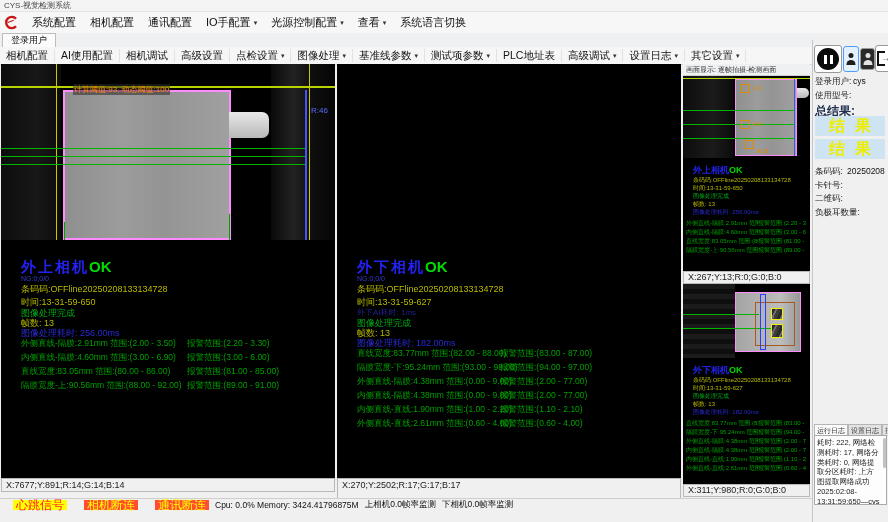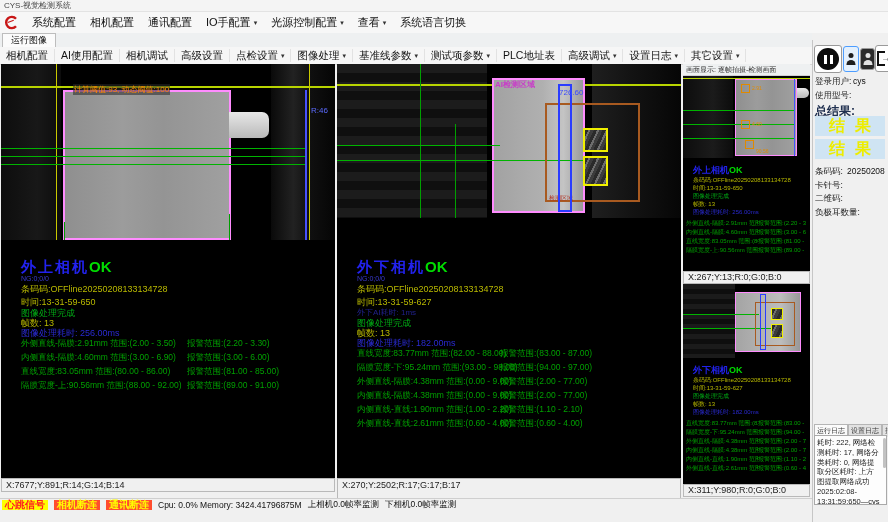--- a/index.html
+++ b/index.html
@@ -87,21 +87,21 @@
     font-size:16px;font-weight:bold;color:#eded00;letter-spacing:10px;text-indent:10px;overflow:hidden;}
   .logtabs{position:absolute;display:flex;}
   .logtab{font-size:7px;color:#333;background:#e2e2e2;border:1px solid #b5b5b5;border-bottom:none;padding:1px 2px;white-space:nowrap;}
   .logtab.sel{background:#fbfbfb;}
   .logbox{position:absolute;background:#fdfdfd;border:1px solid #a9a9a9;font-size:7.5px;color:#222;line-height:1.3;
     padding:2px 5px 2px 2px;box-sizing:border-box;overflow:hidden;}
   .logscroll{position:absolute;width:3px;background:#c2c2c2;border-radius:2px;}
   
   .statusbar{left:0;top:498px;width:812px;height:13px;background:#f0f0f0;border-top:1px solid #cfcfcf;
     display:flex;align-items:center;gap:6px;padding-left:2px;box-sizing:border-box;}
-  .badge{font-size:10px;font-weight:bold;padding:0 3px;line-height:10px;white-space:nowrap;}
+  .badge{font-size:12px;font-weight:normal;padding:0 3px;line-height:10px;white-space:nowrap;margin-left:11px;}
   .badge.hb{background:#ffff00;color:#ff2020;}
   .badge.err{background:#ff4d2e;color:#ffff00;}
   .sbtext{font-size:8.5px;color:#111;white-space:nowrap;}
   .smallheader{left:683px;top:64px;width:127px;height:12px;background:#eef0f1;border-bottom:1px solid #d0d0d0;
     font-size:7px;color:#333;line-height:12px;padding-left:3px;box-sizing:border-box;white-space:nowrap;overflow:hidden;}
 </style>
 </head>
 <body>
 
 <div class="abs titlebar">
@@ -133,21 +133,21 @@
   <span class="mi">
       <span>查看</span>
       <span class="arr">▾</span>
     </span>
   <span class="mi">
       <span>系统语言切换</span>
     </span>
 </div>
 
 <div class="abs tabrow">
-  <div class="tab">运行图像</div>
+  <div class="tab">登录用户</div>
 </div>
 
 <div class="abs toolbar">
   <span class="ti">
       <span>相机配置</span>
     </span>
   <span class="ti">
       <span>AI使用配置</span>
     </span>
   <span class="ti">
@@ -217,37 +217,20 @@
   <div class="yline" style="left:20px;top:253px;">帧数: 13</div>
   <div class="bline" style="left:20px;top:263px;">图像处理耗时: 256.00ms</div>
   <div class="mrow" style="left:20px;top:274px;"><span>外侧直线-隔膜:2.91mm 范围:(2.00 - 3.50)</span><span class="alarm" style="left:166px;">报警范围:(2.20 - 3.30)</span></div>
   <div class="mrow" style="left:20px;top:288px;"><span>内侧直线-隔膜:4.60mm 范围:(3.00 - 6.90)</span><span class="alarm" style="left:166px;">报警范围:(3.00 - 6.00)</span></div>
   <div class="mrow" style="left:20px;top:302px;"><span>直线宽度:83.05mm 范围:(80.00 - 86.00)</span><span class="alarm" style="left:166px;">报警范围:(81.00 - 85.00)</span></div>
   <div class="mrow" style="left:20px;top:316px;"><span>隔膜宽度-上:90.56mm 范围:(88.00 - 92.00)</span><span class="alarm" style="left:166px;">报警范围:(89.00 - 91.00)</span></div>
 </div>
 <div class="abs coordstrip" style="left:1px;top:478px;width:334px;height:14px;">X:7677;Y:891;R:14;G:14;B:14</div>
 
 <div class="abs view" style="left:337px;top:64px;width:344px;height:414px;">
-  <div class="imgarea" style="width:344px;height:154px;">
-    <div class="band" style="left:0;top:0;width:150px;height:154px;background:repeating-linear-gradient(180deg,#1c1c1c 0 9px,#0f0f0f 9px 18px);"></div>
-    <div class="band" style="left:255px;top:0;width:89px;height:154px;background:linear-gradient(90deg,#1f1f1f,#141414 40%,#060606);"></div>
-    <div class="ylwgreen" style="left:0;top:20px;width:344px;"></div>
-    <div class="greenvline" style="left:83px;top:0;height:154px;"></div>
-    <div class="greenvline" style="left:118px;top:60px;height:94px;"></div>
-    <div class="pinkrect" style="left:155px;top:14px;width:93px;height:135px;background:linear-gradient(90deg,#a2a2a2,#b0b0b0 55%,#c4c4c4 78%,#9a9a9a);"></div>
-    <div class="greenline" style="left:0;top:81px;width:163px;"></div>
-    <div class="greenline" style="left:0;top:96px;width:253px;"></div>
-    <div class="ailabel" style="left:158px;top:15px;">AI检测区域</div>
-    <div class="brownrect" style="left:208px;top:39px;width:95px;height:99px;"></div>
-    <div class="redlabel" style="left:212px;top:130px;">检测区域</div>
-    <div class="bluerect" style="left:221px;top:20px;width:14px;height:128px;"></div>
-    <div class="bluetag" style="left:222px;top:24px;color:#3a4bff;">726.60</div>
-    <div class="yellowrect" style="left:246px;top:64px;width:25px;height:24px;"></div>
-    <div class="yellowrect" style="left:246px;top:92px;width:25px;height:30px;"></div>
-  </div>
   <div class="vtitle" style="left:20px;top:194px;">
     <span>外下相机</span><span class="ok">OK</span>
   </div>
   <div class="vsub" style="left:20px;top:211px;">NG:0;0/0</div>
   <div class="yline" style="left:20px;top:219px;">条码码:OFFline20250208133134728</div>
   <div class="yline" style="left:20px;top:232px;">时间:13-31-59-627</div>
   <div class="dline" style="left:20px;top:243px;">外下AI耗时: 1ms</div>
   <div class="gline" style="left:20px;top:253px;">图像处理完成</div>
   <div class="yline" style="left:20px;top:263px;">帧数: 13</div>
   <div class="bline" style="left:20px;top:273px;">图像处理耗时: 182.00ms</div>

